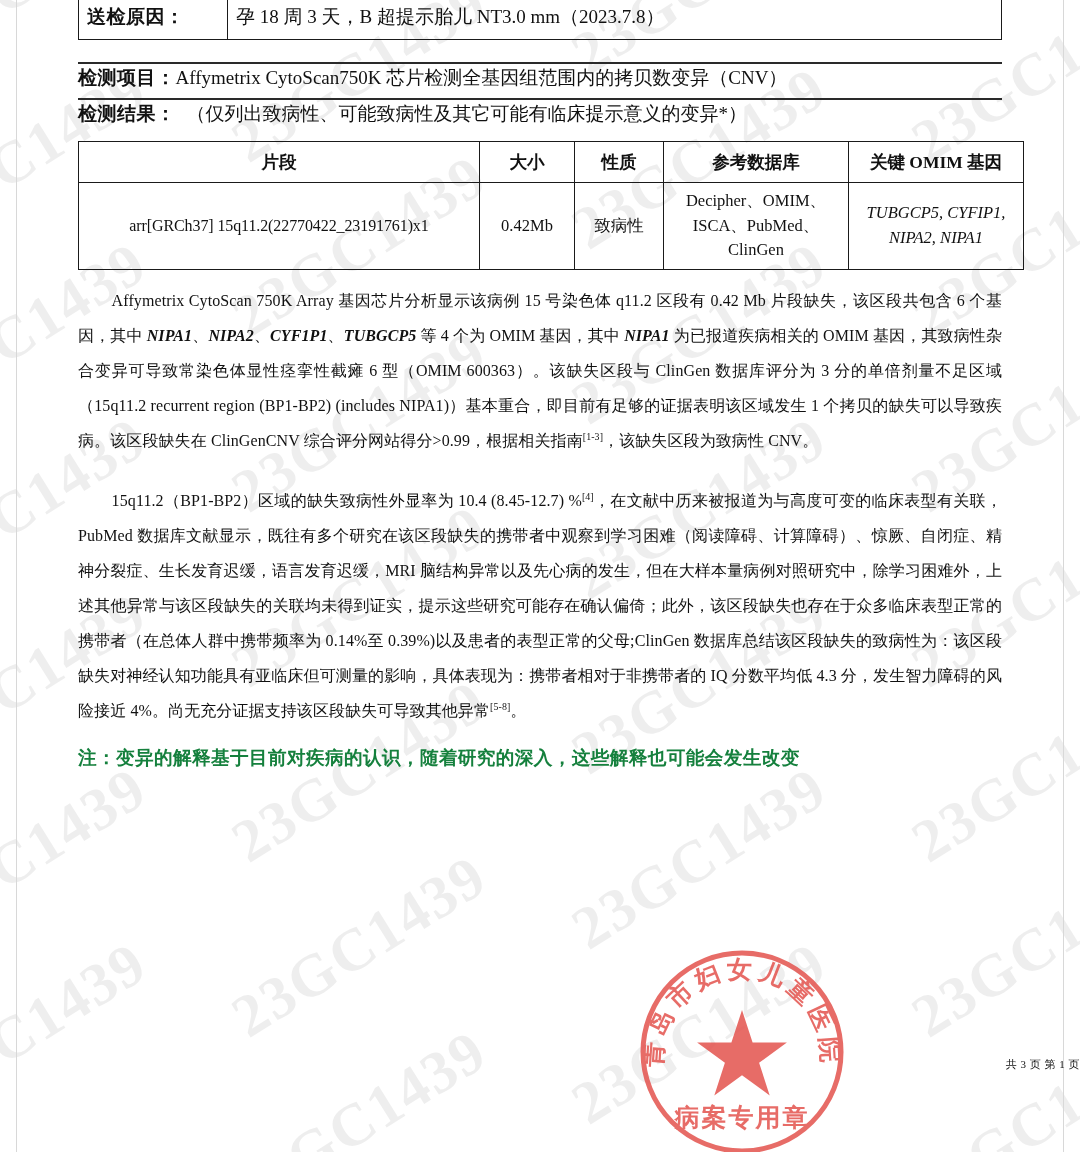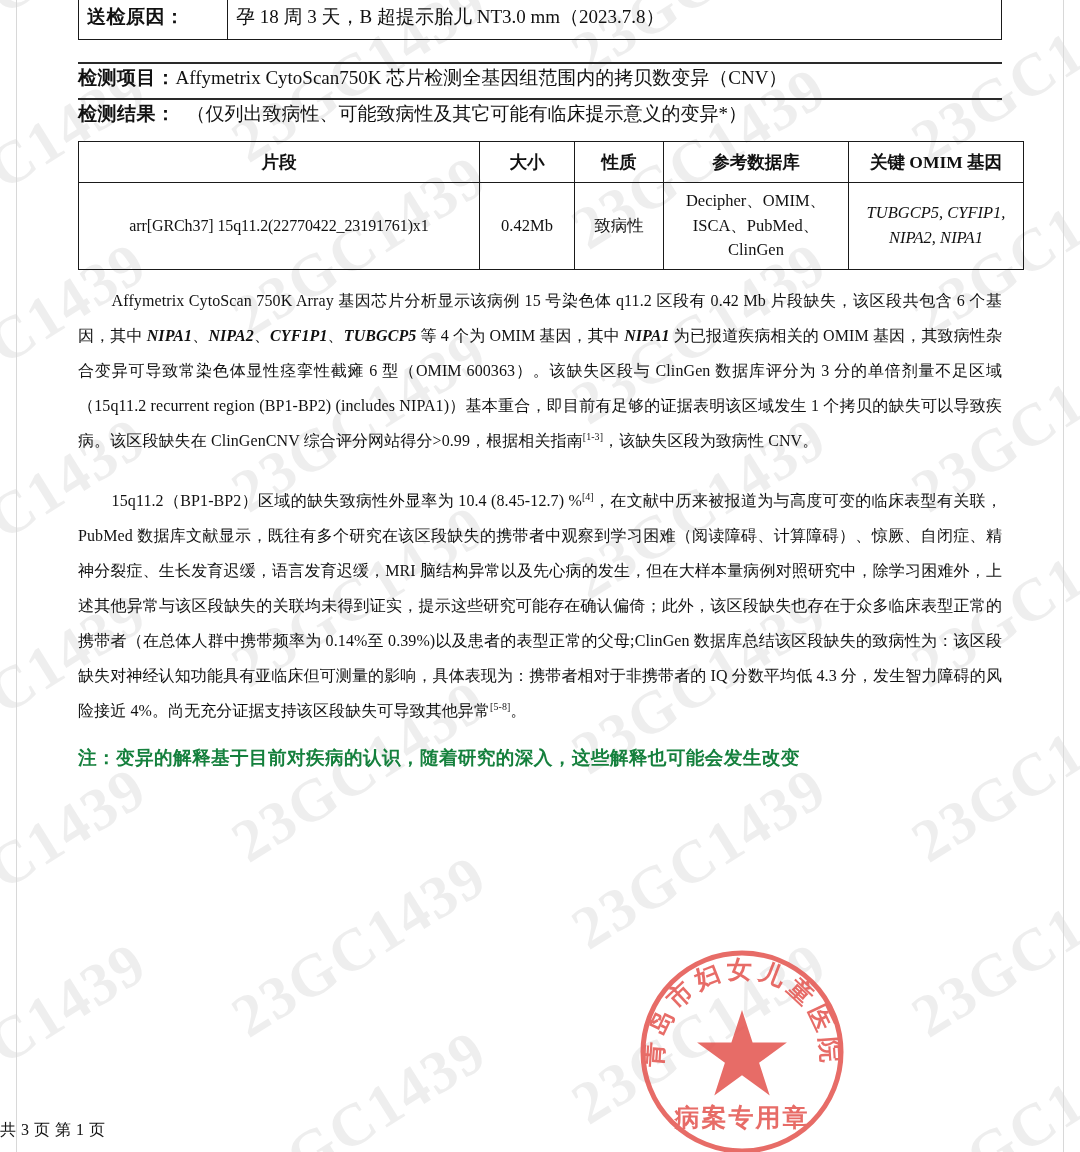--- a/index.html
+++ b/index.html
@@ -170,23 +170,23 @@
     margin-top: 16px;
     white-space: nowrap;
   }
   .advice-line .lbl { font-weight: 700; letter-spacing: 0.4px; }
 
   
   .footer {
     position: absolute;
     left: 0;
     right: 0;
-    top: 1120px;
-    text-align: left;
-    font-size: 16px;
+    top: 1057px;
+    text-align: right;
+    font-size: 11px;
     z-index: 3;
     letter-spacing: 0.5px;
   }
 
   
   #stamp {
     position: absolute;
     left: 638px;
     top: 948px;
     width: 208px;

